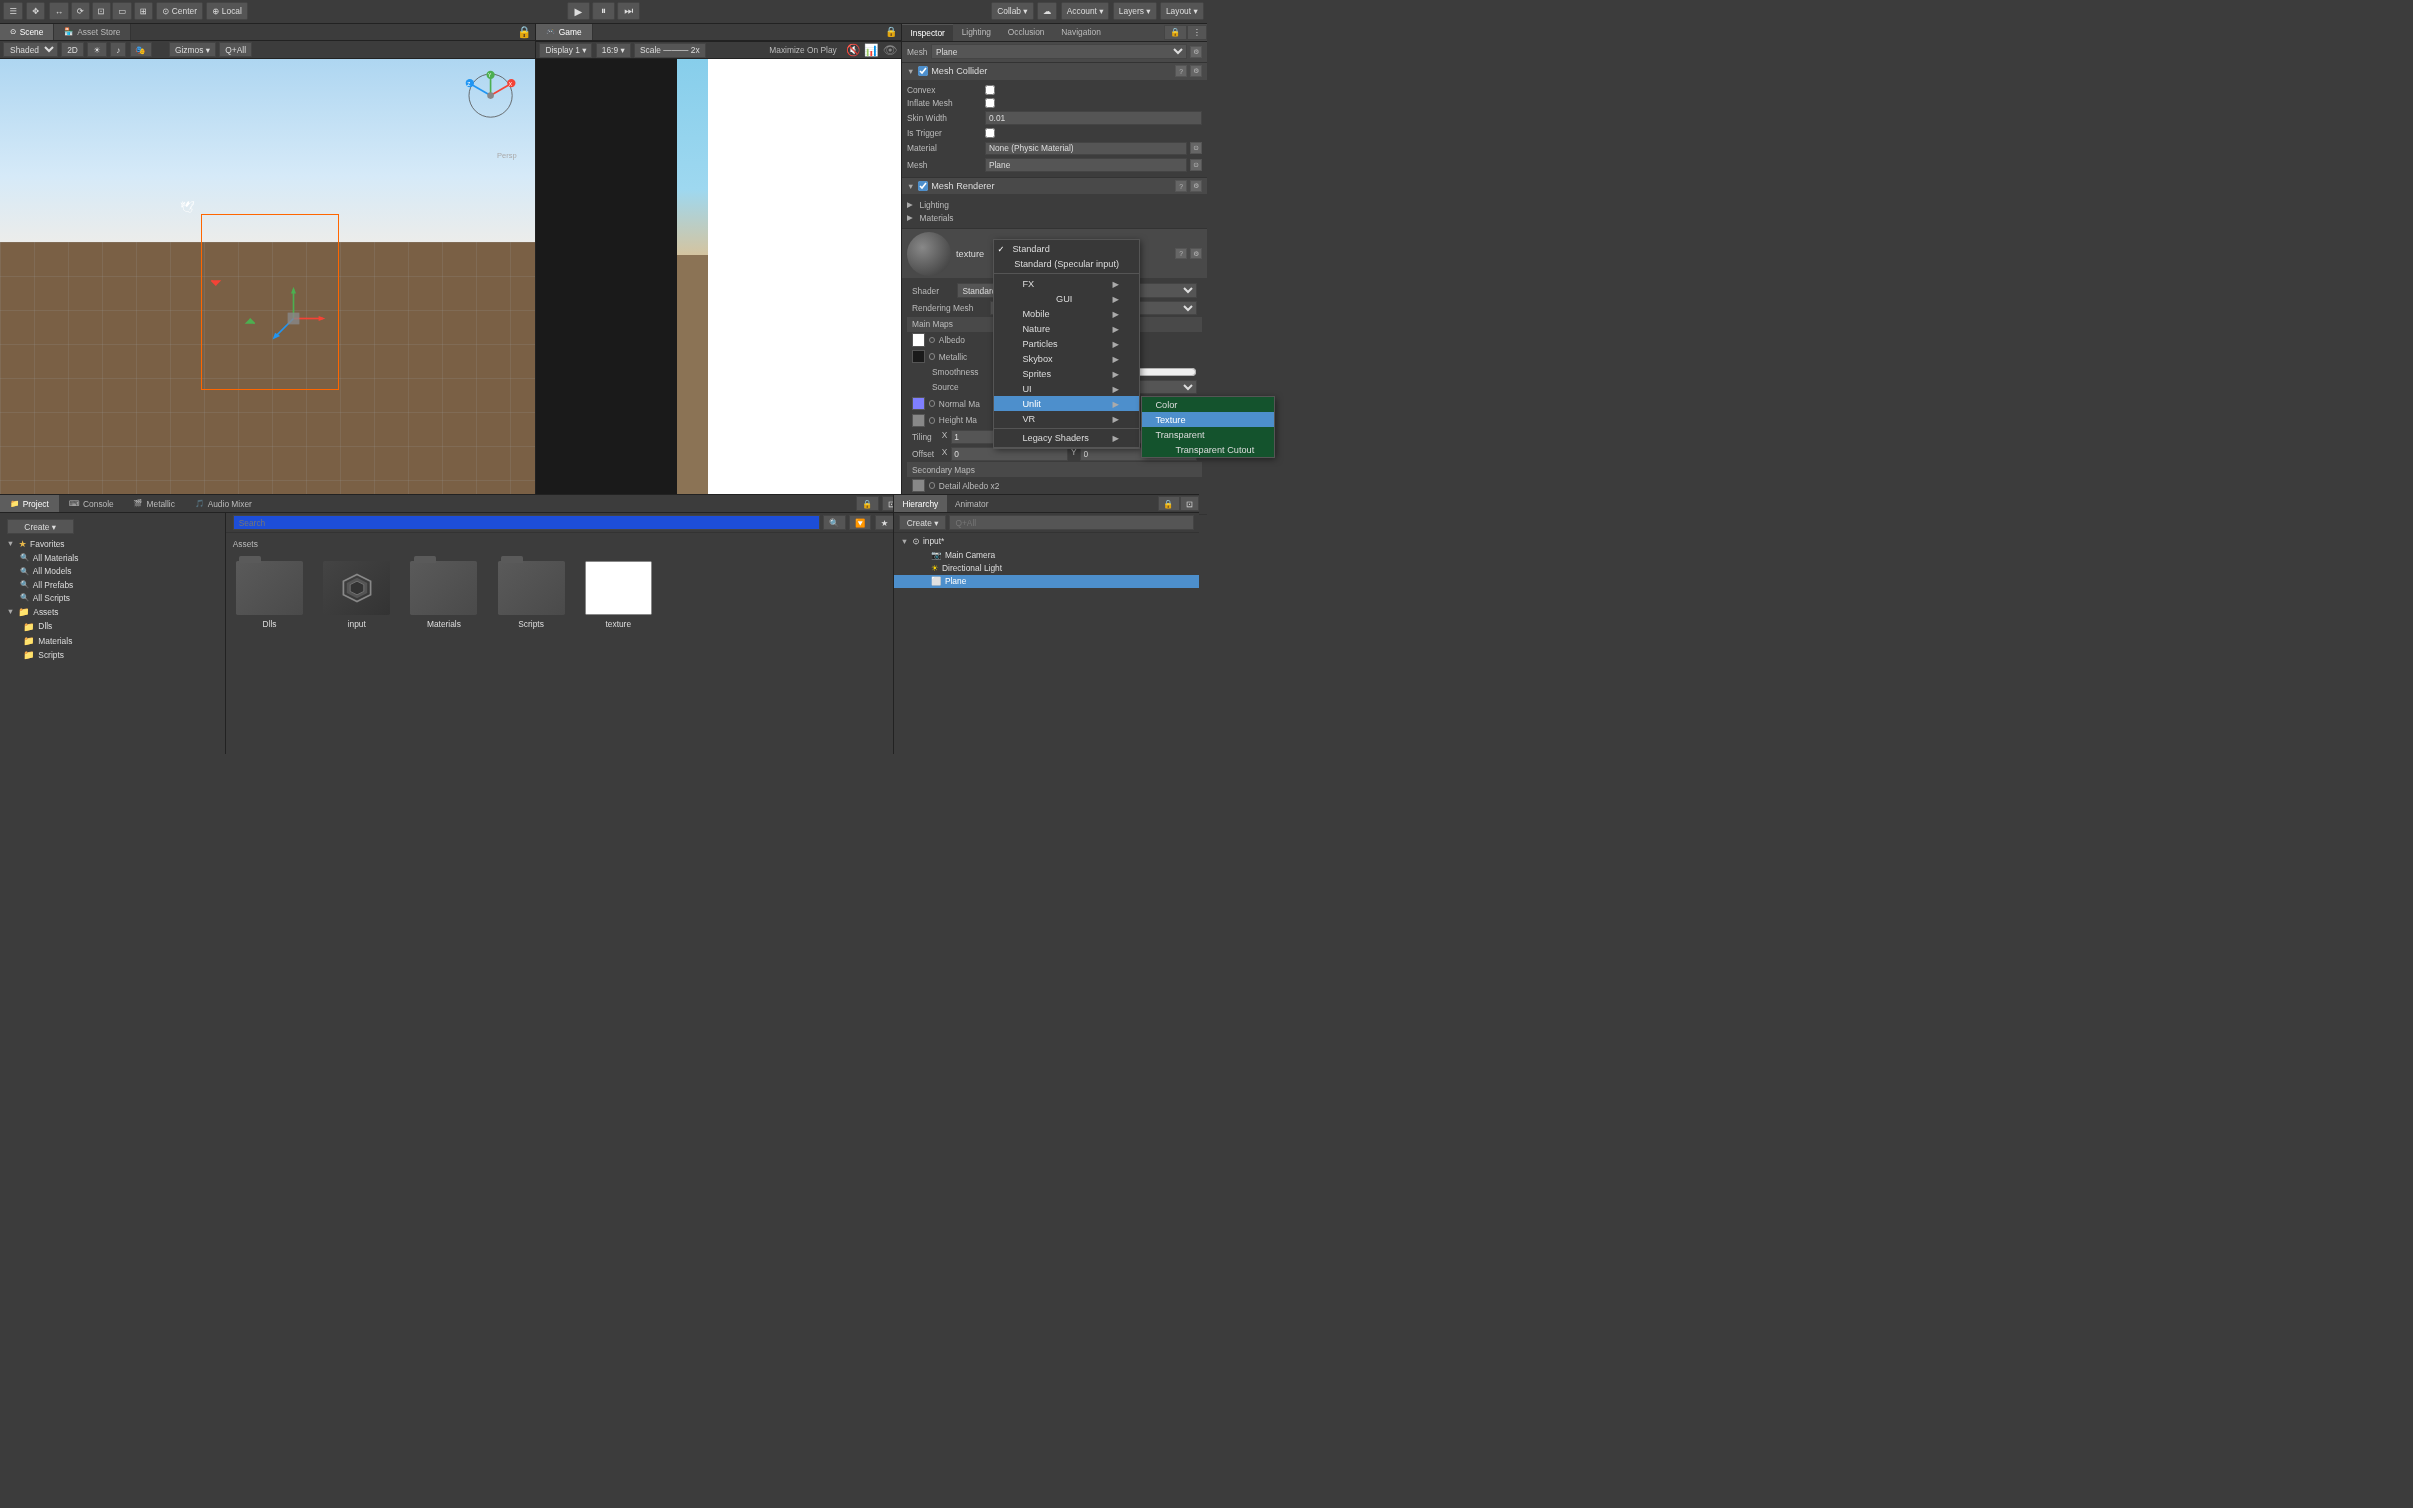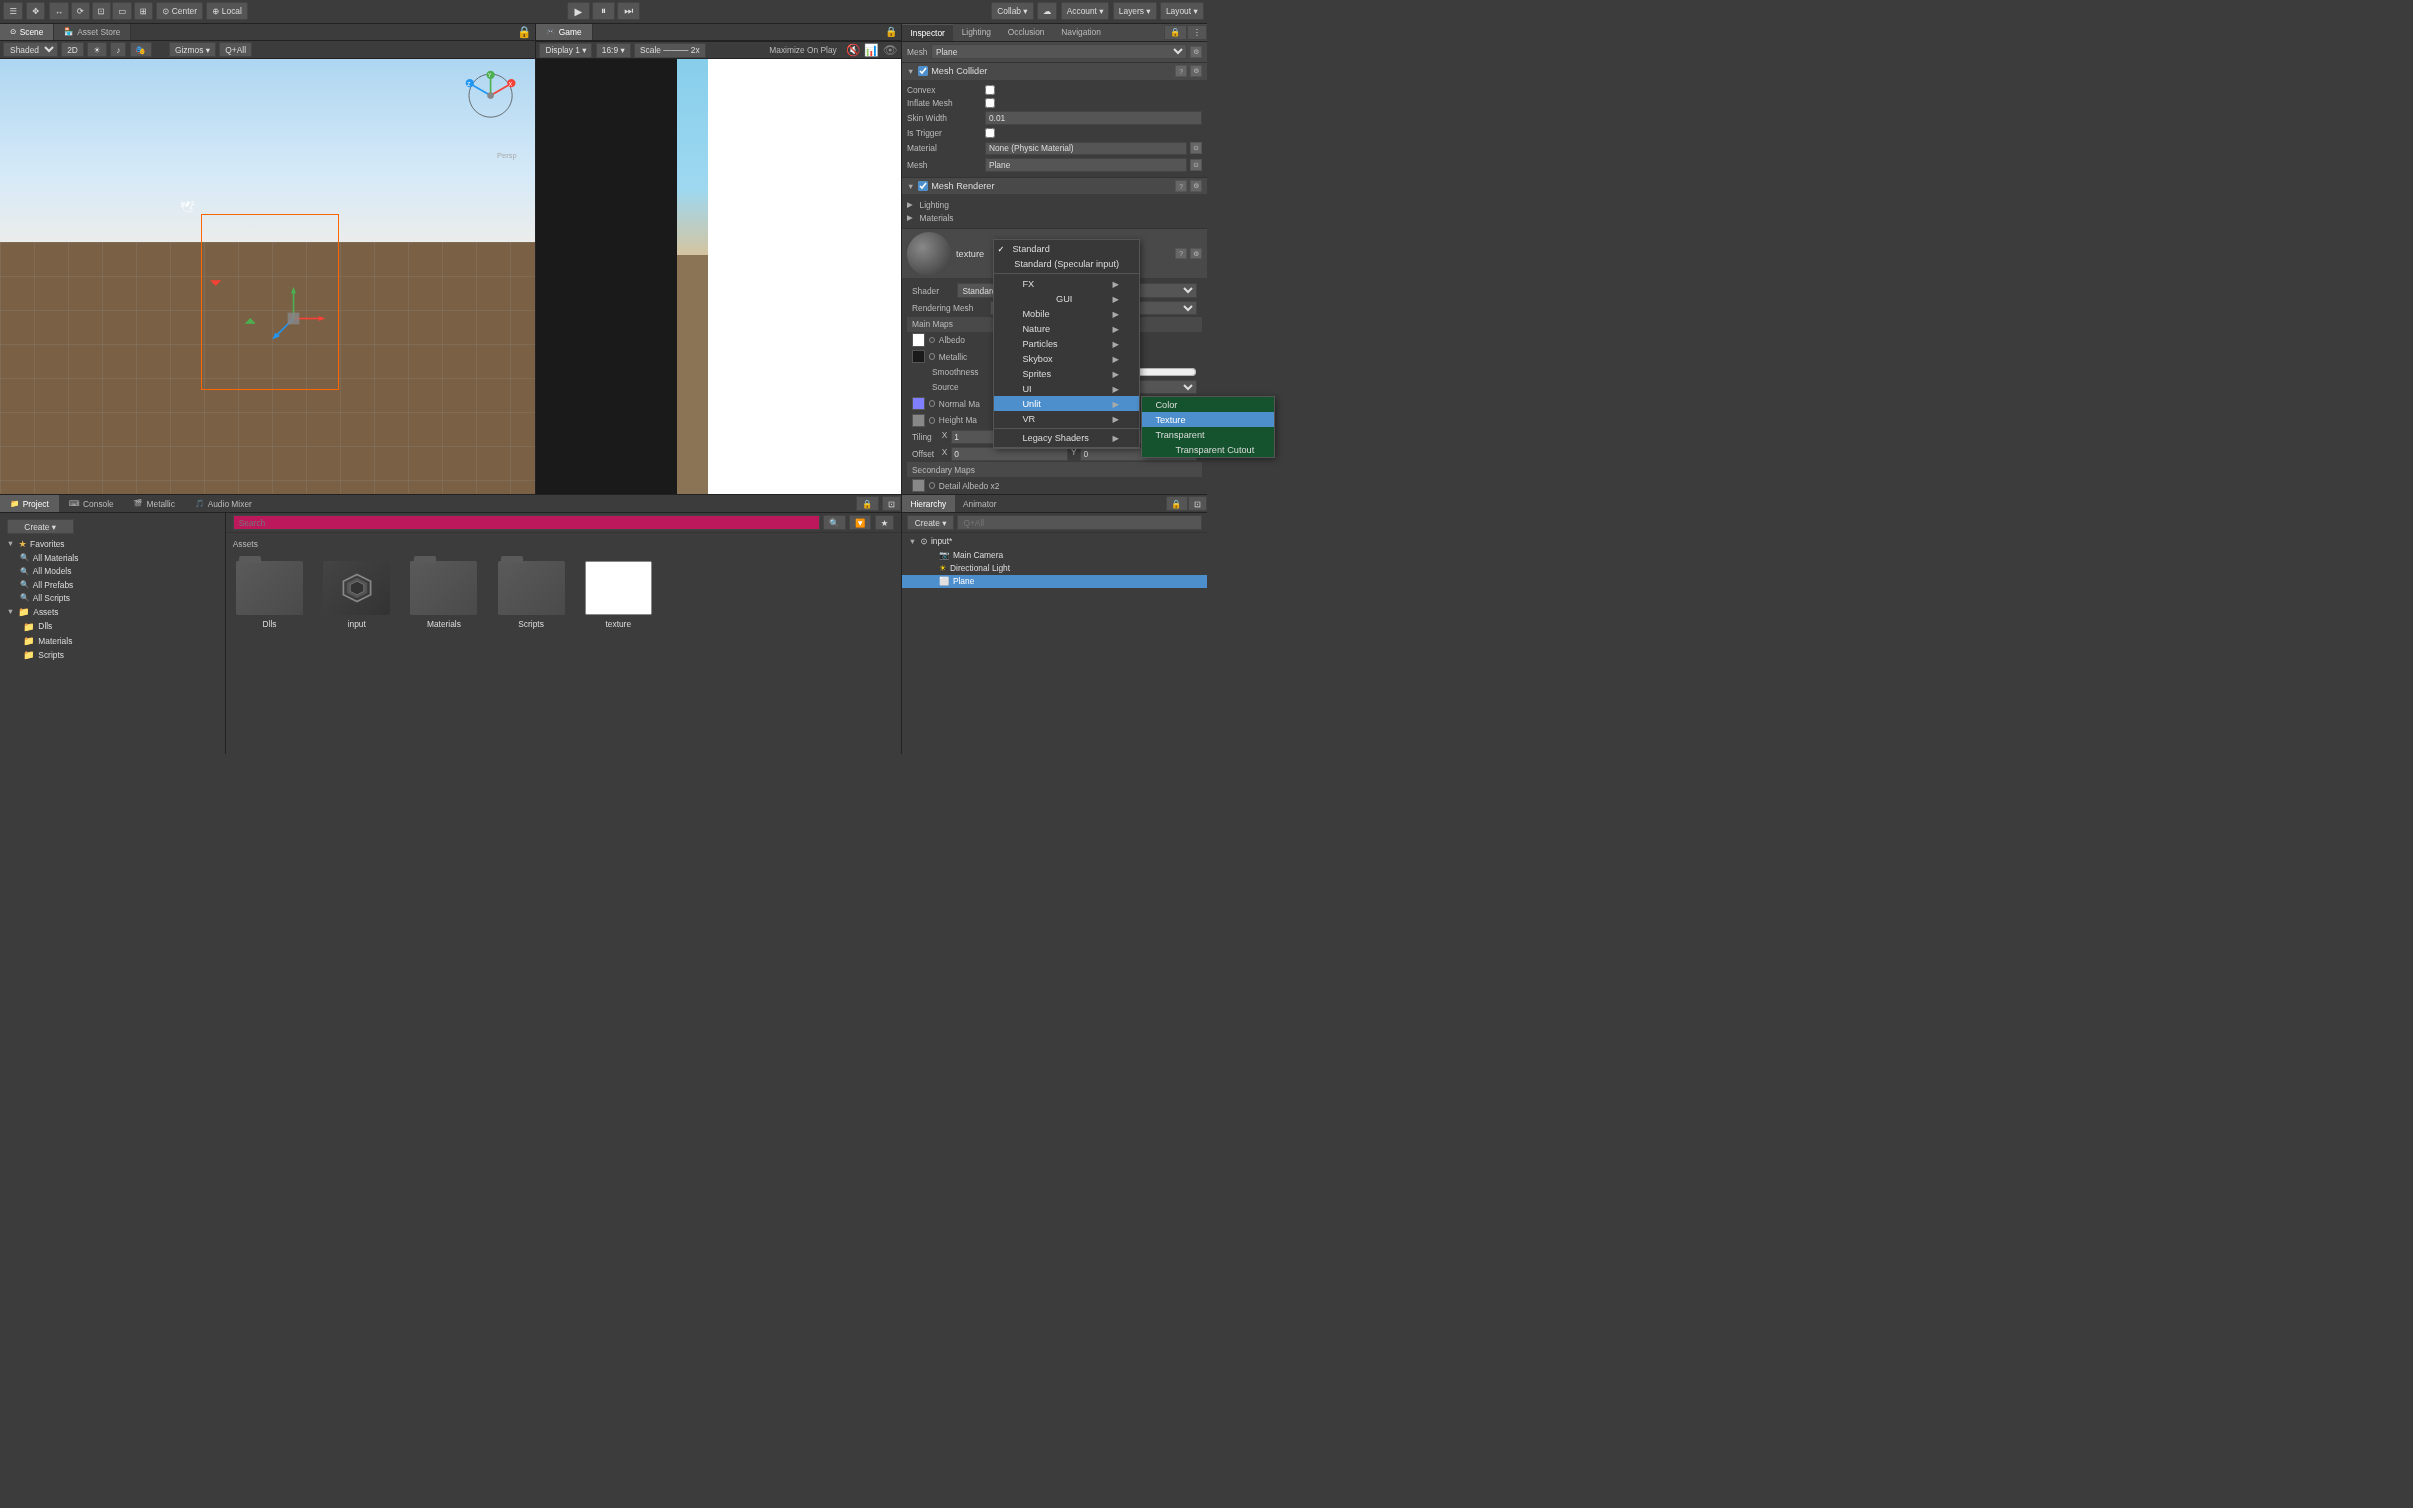--- a/index.html
+++ b/index.html
@@ -516,21 +516,21 @@
     }
     .project-toolbar {
       display: flex;
       align-items: center;
       padding: 1.7px 6.7px;
       gap: 3.4px;
       border-bottom: 0.8px solid #333;
     }
     .search-input {
       flex: 1;
-      background: #be185d;
+      background: #1d4ed8;
       border: 0.8px solid #444;
       color: #ddd;
       font-size: 8.4px;
       height: 15px;
       padding: 0 5px;
     }
     .assets-area {
       flex: 1;
       padding: 6.7px;
       overflow-y: auto;
@@ -593,21 +593,21 @@
     .asset-name {
       font-size: 8.4px;
       color: #ddd;
       text-align: center;
     }
 
     
     .hierarchy-panel {
       position: absolute;
       bottom: 0;
-      right: 0;
+      right: 8px;
       width: 306px;
       height: 260px;
       background: #3c3c3c;
       border-left: 0.8px solid #222;
       border-top: 1.7px solid #222;
       display: flex;
       flex-direction: column;
     }
     .hierarchy-tabs {
       display: flex;

